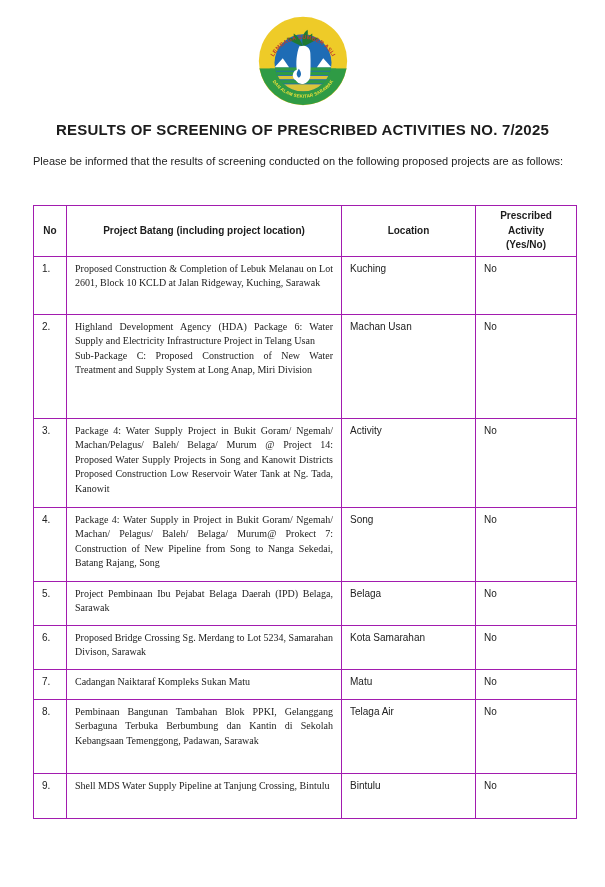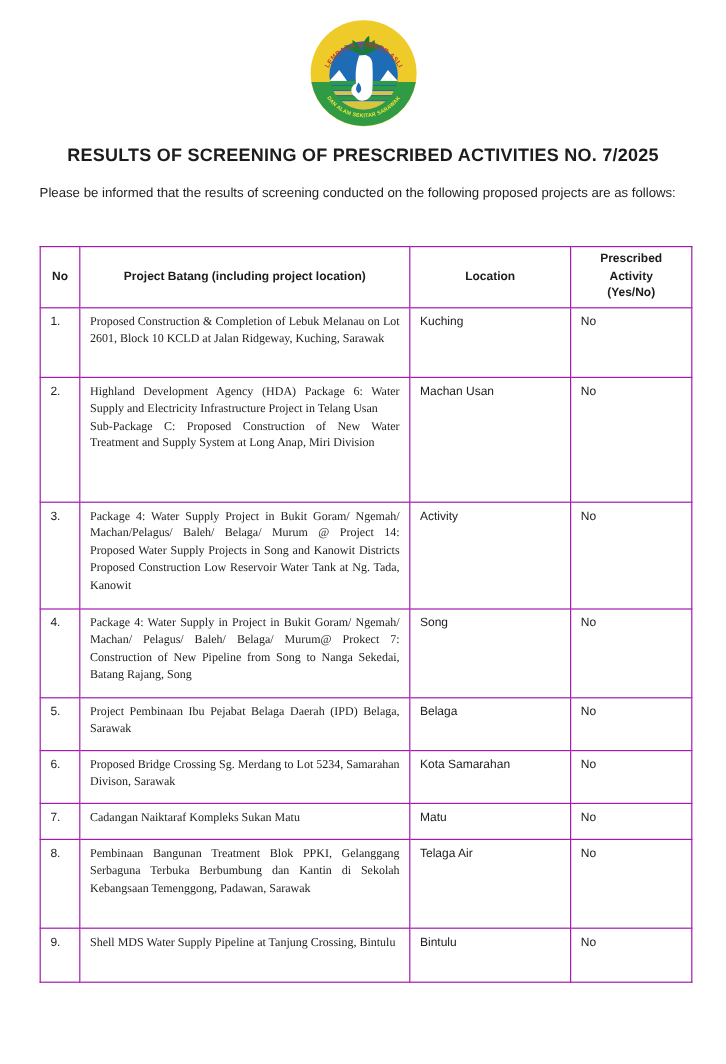--- a/index.html
+++ b/index.html
@@ -177,21 +177,21 @@
 
   <tr>
     <td class="c-no">7.</td>
     <td class="c-title">Cadangan Naiktaraf Kompleks Sukan Matu</td>
     <td class="c-loc">Matu</td>
     <td class="c-pa">No</td>
   </tr>
 
   <tr>
     <td class="c-no">8.</td>
-    <td class="c-title">Pembinaan Bangunan Treatment Blok PPKI, Gelanggang Serbaguna Terbuka Berbumbung dan Kantin di Sekolah Kebangsaan Temenggong, Padawan, Sarawak</td>
+    <td class="c-title">Pembinaan Bangunan Tambahan Blok PPKI, Gelanggang Serbaguna Terbuka Berbumbung dan Kantin di Sekolah Kebangsaan Temenggong, Padawan, Sarawak</td>
     <td class="c-loc">Telaga Air</td>
     <td class="c-pa">No</td>
   </tr>
 
   <tr>
     <td class="c-no">9.</td>
     <td class="c-title">Shell MDS Water Supply Pipeline at Tanjung Crossing, Bintulu</td>
     <td class="c-loc">Bintulu</td>
     <td class="c-pa">No</td>
   </tr>

